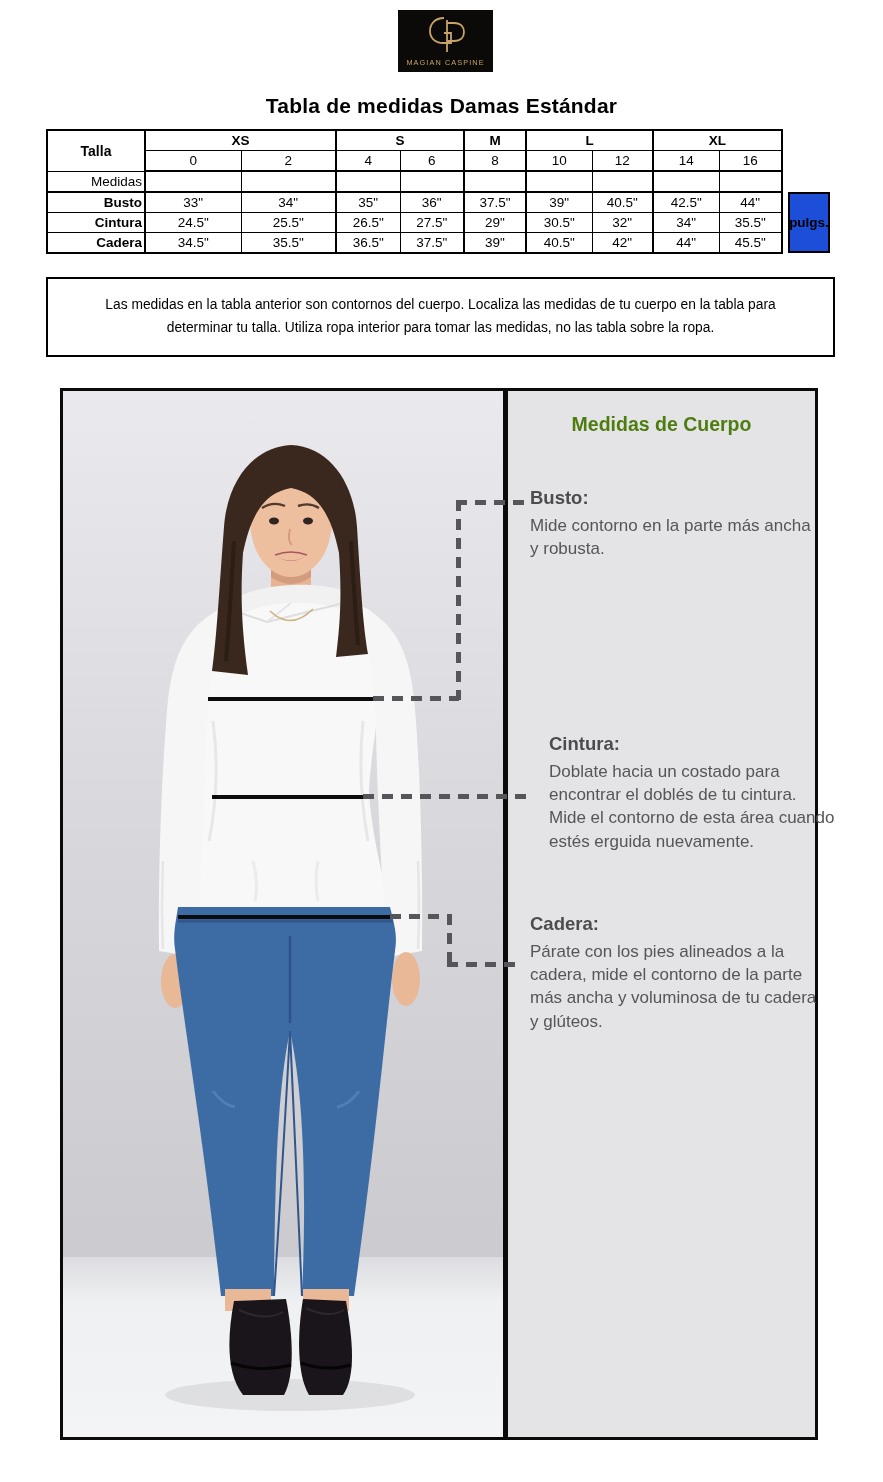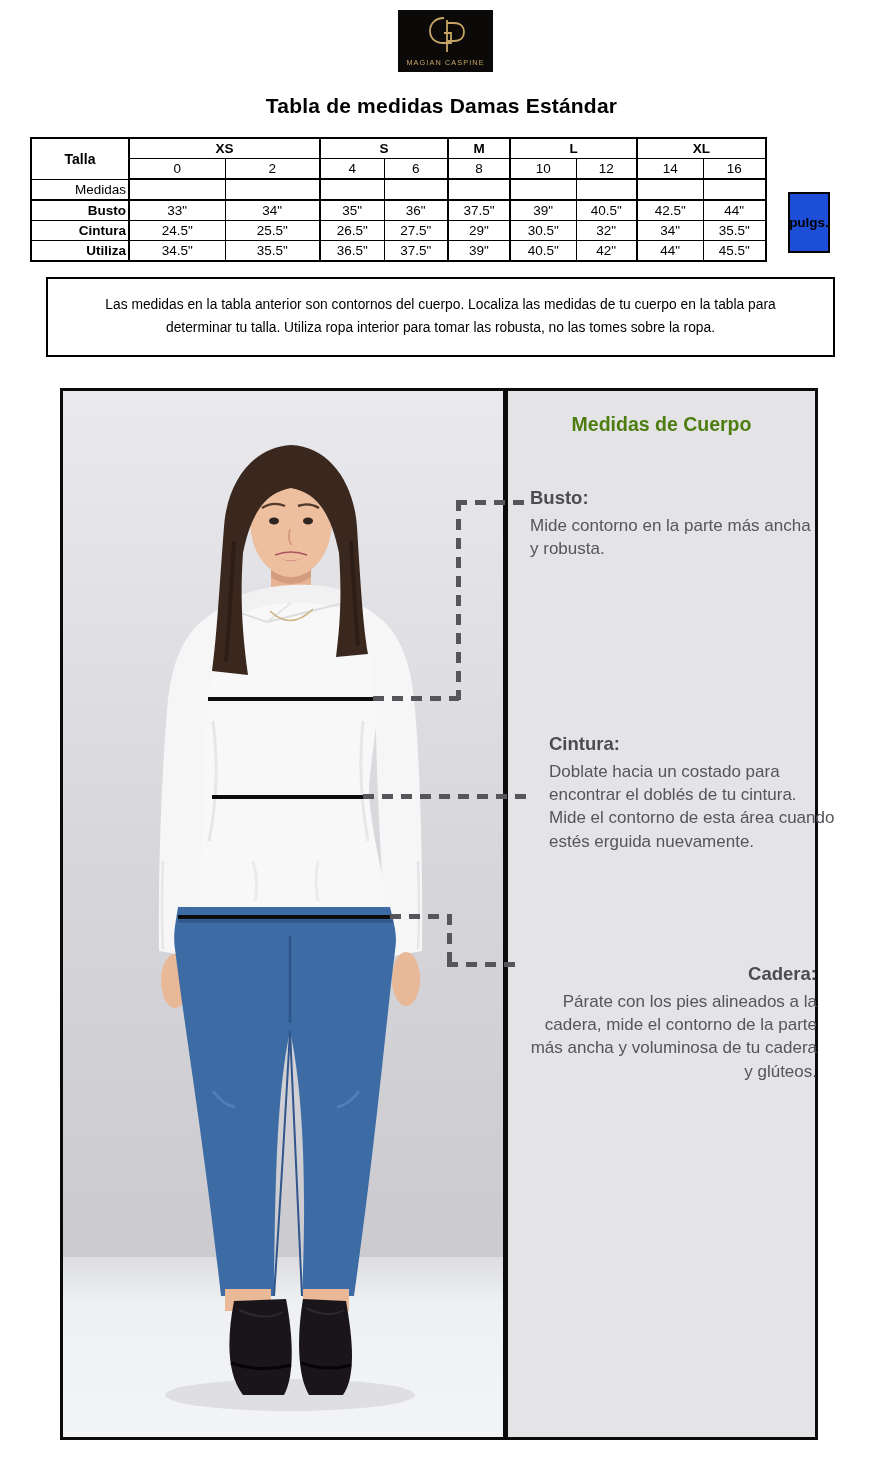--- a/index.html
+++ b/index.html
@@ -8,21 +8,21 @@
 
   
   .brand-logo{position:absolute;left:398px;top:10px;width:95px;height:62px;background:#0b0a08;}
   .brand-logo svg{display:block;width:100%;height:100%;}
 
   
   .doc-title{position:absolute;left:0;top:80px;width:100%;text-align:center;
              font-size:21px;font-weight:bold;letter-spacing:.2px;}
 
   
-  .table-wrap{position:absolute;left:30px;top:129px;margin-top:8px;}
+  .table-wrap{position:absolute;left:46px;top:129px;}
   table.size-table{border-collapse:collapse;table-layout:fixed;border:2.5px solid #000;}
   .size-table th,.size-table td{border:1px solid #000;height:19px;padding:0 2px;
       text-align:center;font-size:13.5px;font-weight:normal;line-height:1;}
   .size-table .grp{font-weight:bold;}
   .size-table .corner{font-weight:bold;font-size:14px;}
   .size-table .gb{border-left-width:2.5px;}
   .size-table tr.hnums th{border-bottom:2.5px solid #000;}
   .size-table tr.medidas td{border-bottom:2px solid #000;}
   .size-table td.rl{text-align:right;padding-left:5px;font-weight:bold;}
   .size-table td.rl.plain{font-weight:normal;}
@@ -42,21 +42,21 @@
   .photo-panel svg{display:block;}
   .text-panel{position:absolute;left:440px;top:0;right:0;bottom:0;
       border-left:5px solid #0b0b0b;background:var(--c-panel,#e4e4e6);}
   .guide-heading{position:absolute;top:22px;left:0;right:0;text-align:center;
       font-weight:bold;font-size:19.5px;color:#4d7c0f;}
   .guide-item{position:absolute;left:467px;width:287px;color:var(--c-text,#55555a);
       font-size:17px;line-height:1.38;z-index:4;}
   .guide-item .lbl{display:block;font-weight:bold;font-size:18.5px;color:#4c4c50;margin-bottom:3px;}
   .gi-busto{top:94px;}
   .gi-cintura{top:340px;margin-left:19px;}
-  .gi-cadera{top:570px;text-align:right;}
+  .gi-cadera{top:520px;}
 
   
   .mline{position:absolute;z-index:5;}
   .solid-line{height:4px;background:#0c0c0c;}
   .dash-h{height:5px;background:repeating-linear-gradient(90deg,var(--c-dash,#55555a) 0 11px,transparent 11px 19px);}
   .dash-v{width:5px;background:repeating-linear-gradient(180deg,var(--c-dash,#55555a) 0 11px,transparent 11px 19px);}
 </style>
 </head>
 <body>
 
@@ -139,38 +139,38 @@
         <td>25.5"</td>
         <td class="gb">26.5"</td>
         <td>27.5"</td>
         <td class="gb">29"</td>
         <td class="gb">30.5"</td>
         <td>32"</td>
         <td class="gb">34"</td>
         <td>35.5"</td>
       </tr>
       <tr>
-        <td class="rl">Utiliza</td>
+        <td class="rl">Cadera</td>
         <td class="gb">34.5"</td>
         <td>35.5"</td>
         <td class="gb">36.5"</td>
         <td>37.5"</td>
         <td class="gb">39"</td>
         <td class="gb">40.5"</td>
         <td>42"</td>
         <td class="gb">44"</td>
         <td>45.5"</td>
       </tr>
     </tbody>
       </table>
   </div>
   <div class="units-box">pulgs.</div>
 
   <div class="note-box">
-    <p>Las medidas en la tabla anterior son contornos del cuerpo. Localiza las medidas de tu cuerpo en la tabla para determinar tu talla. Utiliza ropa interior para tomar las robusta, no las tomes sobre la ropa.</p>
+    <p>Las medidas en la tabla anterior son contornos del cuerpo. Localiza las medidas de tu cuerpo en la tabla para determinar tu talla. Utiliza ropa interior para tomar las medidas, no las tabla sobre la ropa.</p>
   </div>
 
   <div class="guide-section">
 
     <div class="photo-panel">
       <svg width="440" height="1046" viewBox="0 0 440 1046">
         <defs>
           <linearGradient id="bgGrad" x1="0" y1="0" x2="0" y2="1">
             <stop offset="0" stop-color="#eaeaee"></stop>
             <stop offset="0.45" stop-color="#d6d6db"></stop>

